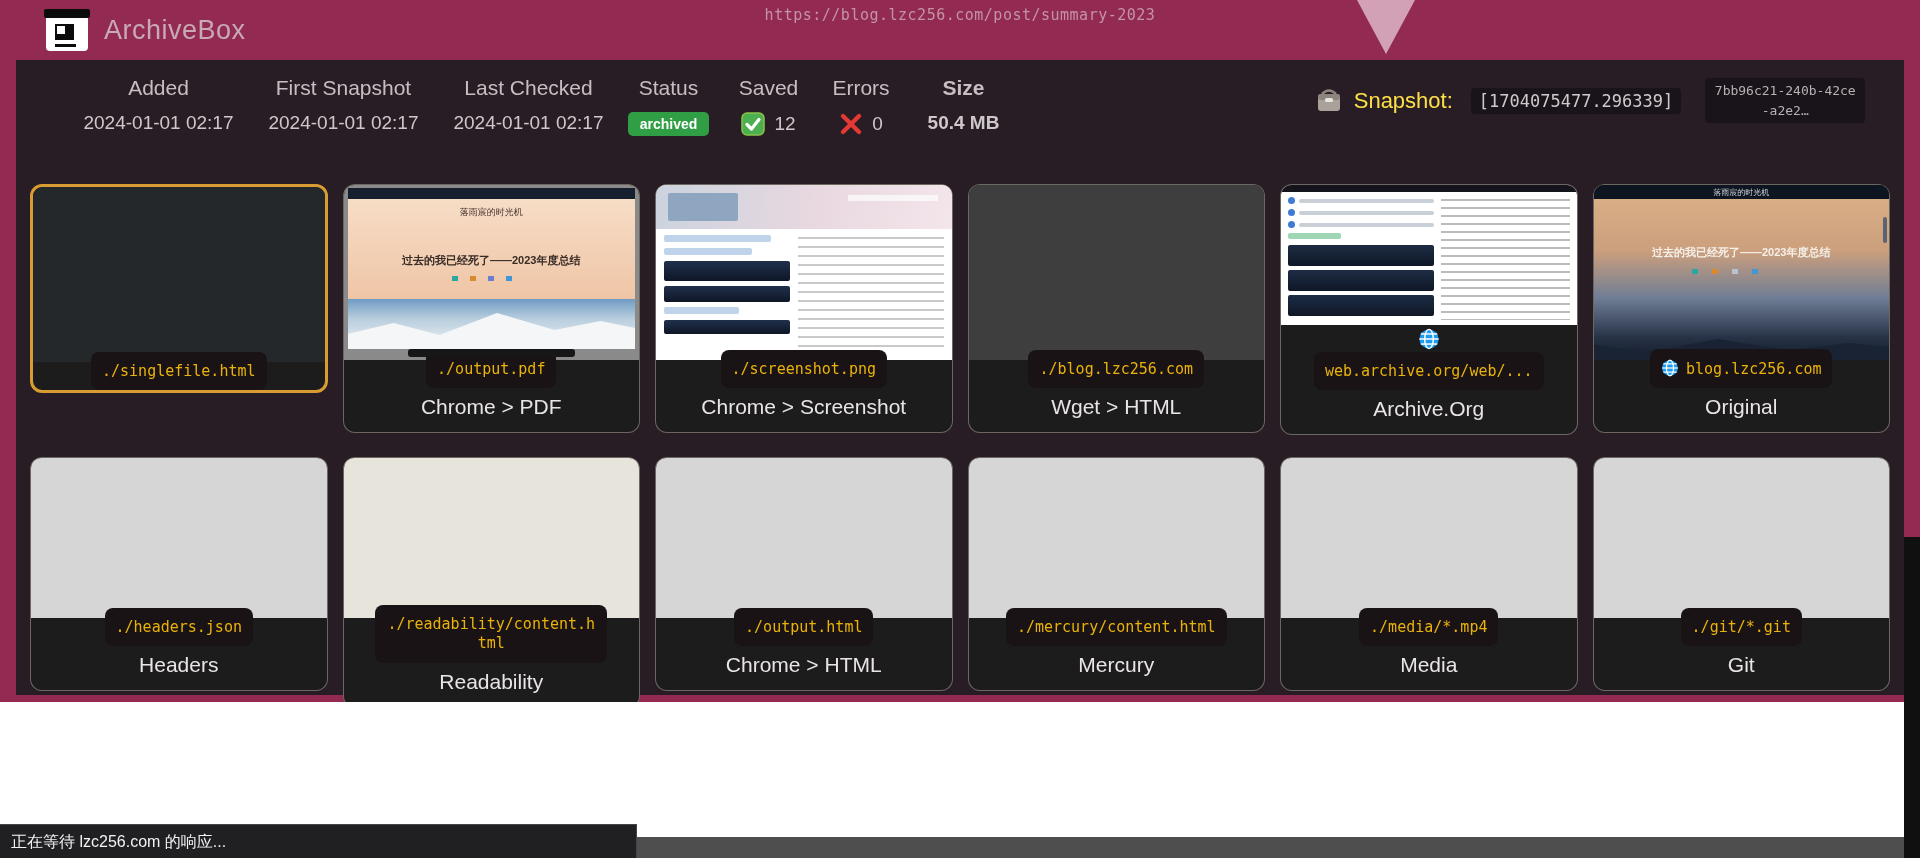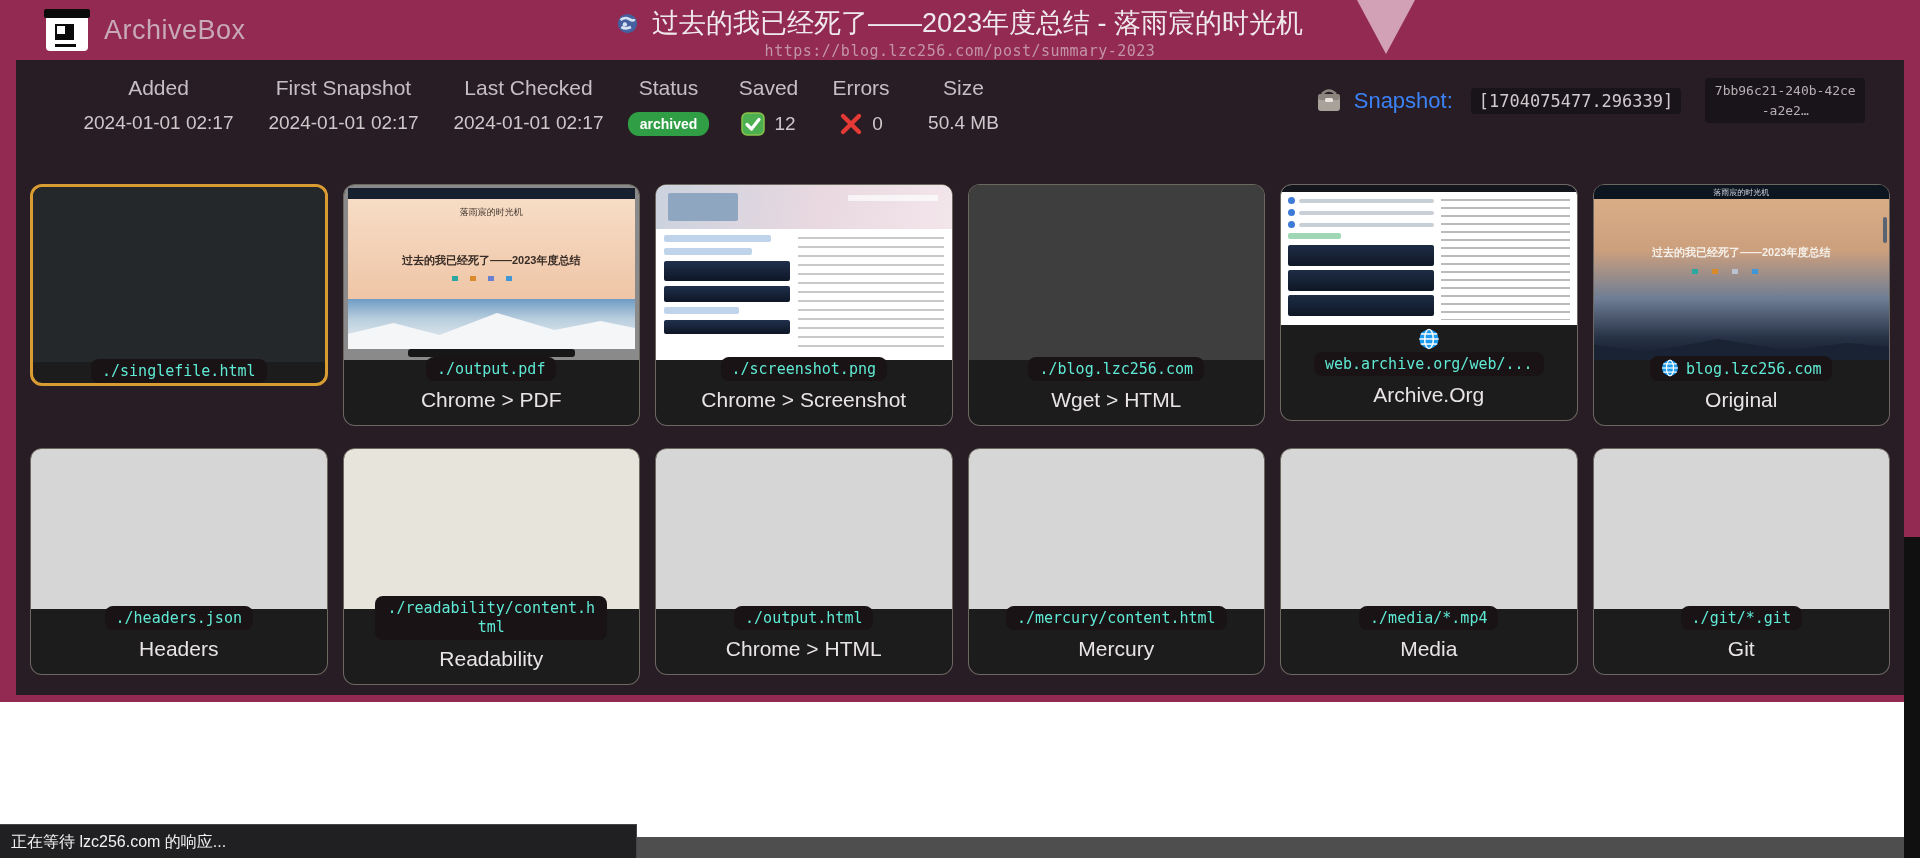--- a/index.html
+++ b/index.html
@@ -30,44 +30,44 @@
   .panel { margin:0 16px; background:#281D24; height:635px; }
 
   
   .meta-row { display:flex; padding:16px 26px 0 55px; height:116px; }
   .meta-col { text-align:center; }
   .meta-label { font-size:21px; color:#C6BEC2; white-space:nowrap; }
   .meta-label small { font-size:15px; }
   .meta-value { font-size:19px; color:#CFC8CB; margin-top:12px; white-space:nowrap; }
   .w-date { width:175px; }
   .ml10 { margin-left:10px; } .ml95 { margin-left:95px; }
-  .w-tags { width:130px; } .w-status { width:105px; } .w-saved { width:95px; } .w-errors { width:90px; } .w-size { width:115px; }
-  .badge { background:#2F9E44; color:#ffffff; font-weight:bold; font-size:14px; padding:4px 12px; border-radius:11px; display:inline-block; }
+  .w-tags { width:130px; } .w-status { width:105px; } .w-saved { width:95px; } .w-errors { width:90px; } .w-size { width:115px;font-weight:bold; }
+  .badge { background:#2F9E44; color:#ffffff; font-weight:bold; font-size:14px; padding:4px 12px; border-radius:5px; display:inline-block; }
   .val-with-icon { display:inline-flex; align-items:center; gap:9px; }
   .icon-svg { display:inline-block; vertical-align:middle; }
 
   
   .snapshot-block { margin-left:auto; width:575px; text-align:center; padding-top:2px; }
   .snap-line { display:flex; align-items:center; justify-content:center; flex-wrap:wrap; row-gap:4px; }
-  .snap-label { font-size:22px; color:#3b82f6; margin:0 18px 0 12px; }
+  .snap-label { font-size:22px; color:#fde047; margin:0 18px 0 12px; }
   .chip { font-family:"DejaVu Sans Mono", monospace; background:#19141A; border-radius:4px; padding:3px 8px; }
   .chip-ts { font-size:17px; color:#CFC9CC; }
   .chip-uuid { font-size:13px; color:#B8B1B4; margin-left:24px; max-width:160px; display:inline-block; word-break:break-all; line-height:1.5; }
   .links-row { margin-top:10px; font-size:19px; white-space:nowrap; }
   .link { color:#2E9BF0; text-decoration:none; cursor:pointer; }
   .sep { color:#AF9DA6; margin:0 7px; }
 
   
   .grid { display:grid; grid-template-columns:repeat(6, 1fr); gap:22px 15px; padding:0 14px; margin-top:8px; align-items:start; }
   .card { background:#1D1C1D; border:1px solid rgba(206,196,180,0.45); border-radius:12px; text-align:center; cursor:pointer; }
   .card.selected { border:3px solid #D89C33; }
   .thumb { height:175px; border-radius:10px 10px 0 0; overflow:hidden; position:relative; }
   .thumb-r2 { height:160px; }
-  .pill { display:inline-block; position:relative; background:#1A1316; border-radius:8px; padding:3px 11px;
-          font-family:"DejaVu Sans Mono", monospace; font-size:15px; color:#5eead4; margin-top:-13px; max-width:92%; white-space:nowrap; }
+  .pill { display:inline-block; position:relative; background:#1A1316; border-radius:8px; padding:10px 11px;
+          font-family:"DejaVu Sans Mono", monospace; font-size:15px; color:#eab308; margin-top:-13px; max-width:92%; white-space:nowrap; }
   .pill.wrap { white-space:normal; word-break:break-all; line-height:1.25; max-width:232px; }
   .pill .pill-globe { vertical-align:-3px; margin-right:7px; }
   .pill.no-overlap { margin-top:2px; }
   .card-title { font-size:21px; color:#E9E4E6; margin:7px 6px 13px; white-space:nowrap; }
   .card.selected .card-title { color:#D9A03C; }
   .globe-row { margin-top:3px; line-height:0; }
 
   
   .thumb-singlefile { background:#24282B; }
   .thumb-wget { background:#3E3E3E; }
@@ -139,29 +139,20 @@
 <div class="magenta-wrap">
 
   <div class="appbar">
     <div class="logo-box">
       <div class="lid"></div>
         <div class="slot"></div>
         <div class="line"></div>
     </div>
     <div class="app-name">ArchiveBox</div>
     <div class="center-block">
-      <div class="page-title">
-        <svg class="icon-svg" width="21" height="21" viewBox="0 0 24 24">
-          <circle cx="12" cy="12" r="11" fill="#44609E"></circle>
-          <path d="M4 8 Q9 4 14 7 Q19 10 20 7" stroke="#D9E2F2" stroke-width="3" fill="none"></path>
-          <path d="M5 16 Q10 19 16 16" stroke="#D9E2F2" stroke-width="3" fill="none"></path>
-          <circle cx="9" cy="13" r="2.5" fill="#D9E2F2"></circle>
-        </svg>
-        <span>过去的我已经死了——2023年度总结 - 落雨宸的时光机</span>
-      </div>
       <div class="page-url">https://blog.lzc256.com/post/summary-2023</div>
     </div>
     <div class="dropdown-triangle"></div>
   </div>
 
   <div class="panel">
 
     <div class="meta-row">
       <div class="meta-col w-date">
         <div class="meta-label">Added</div>

